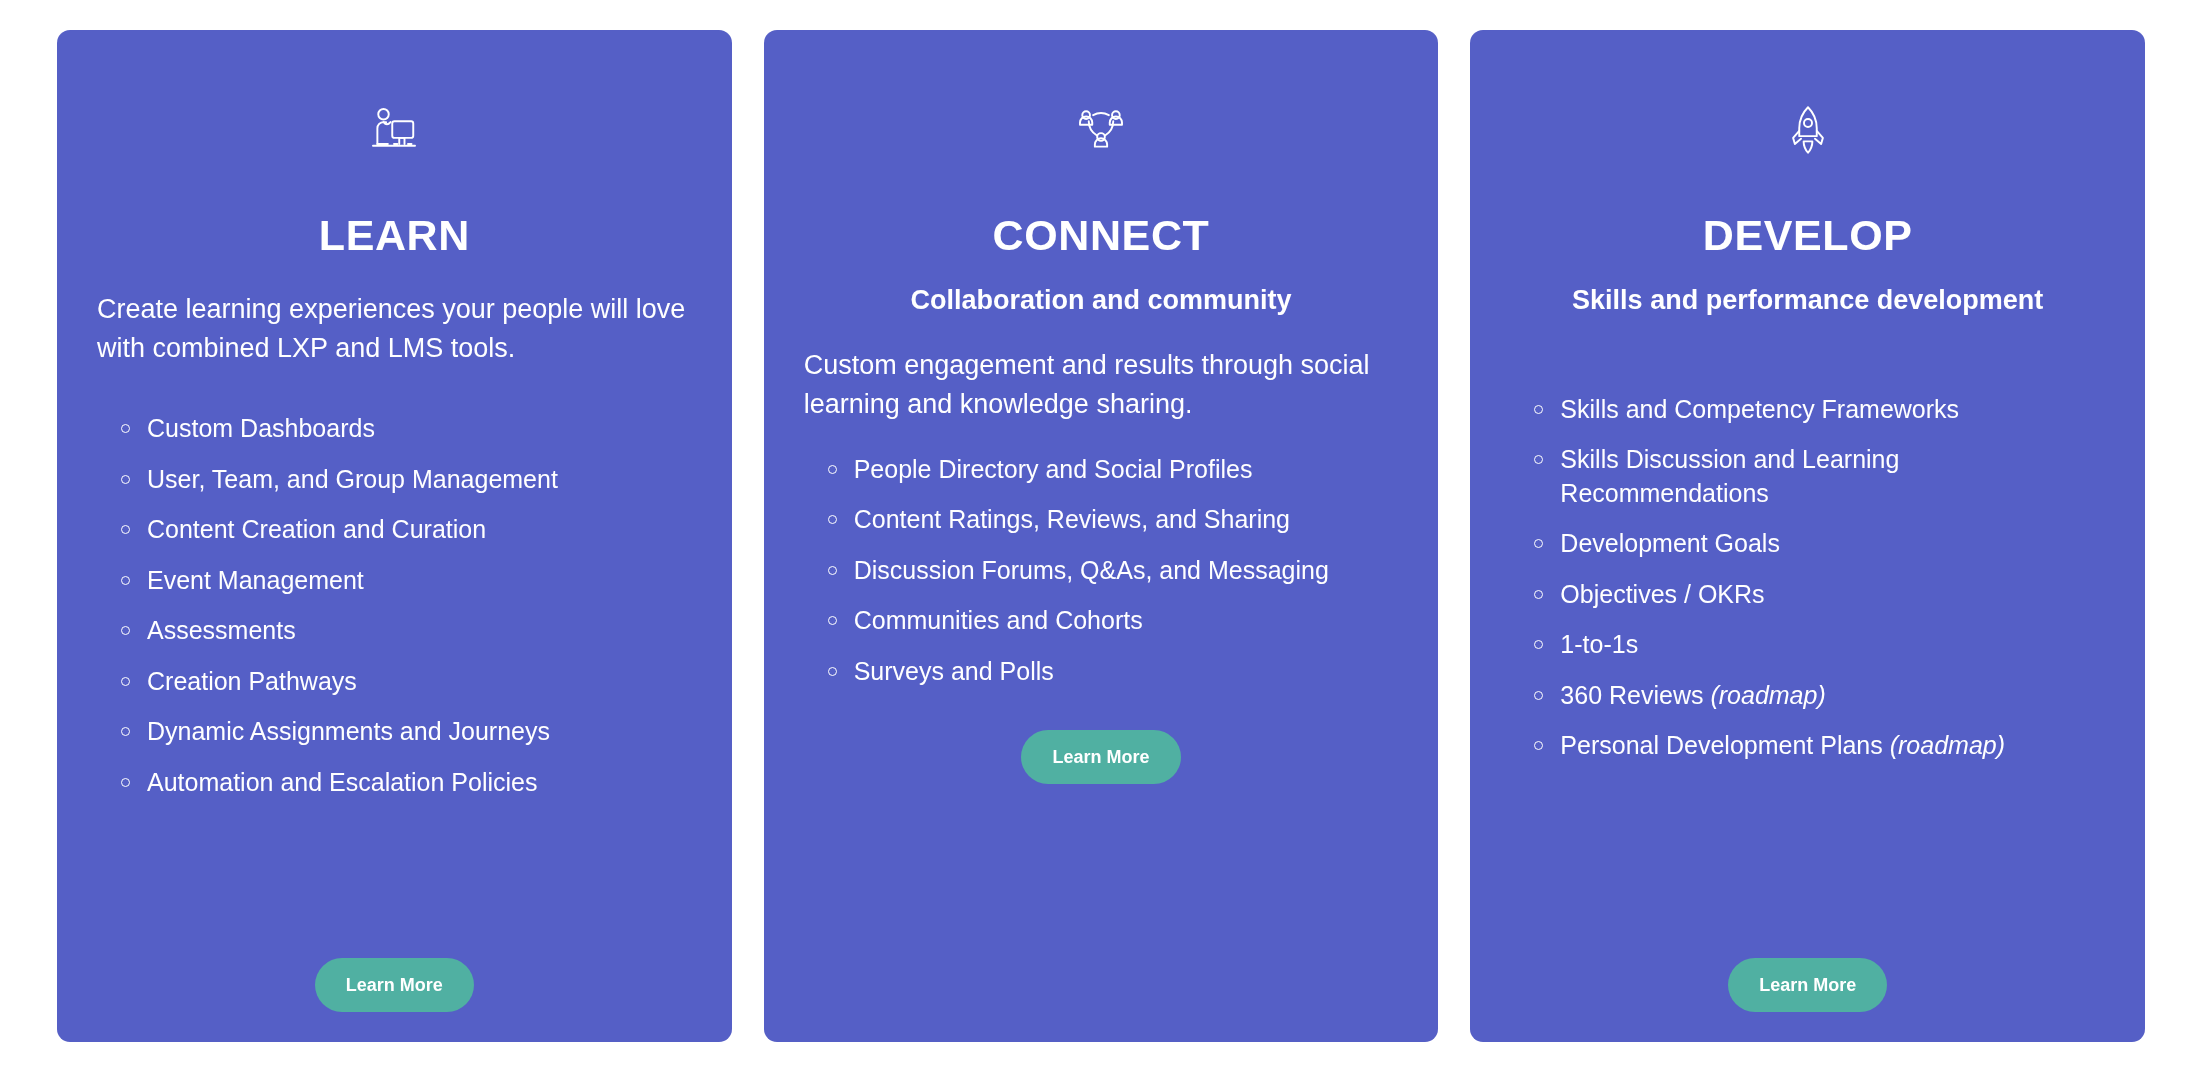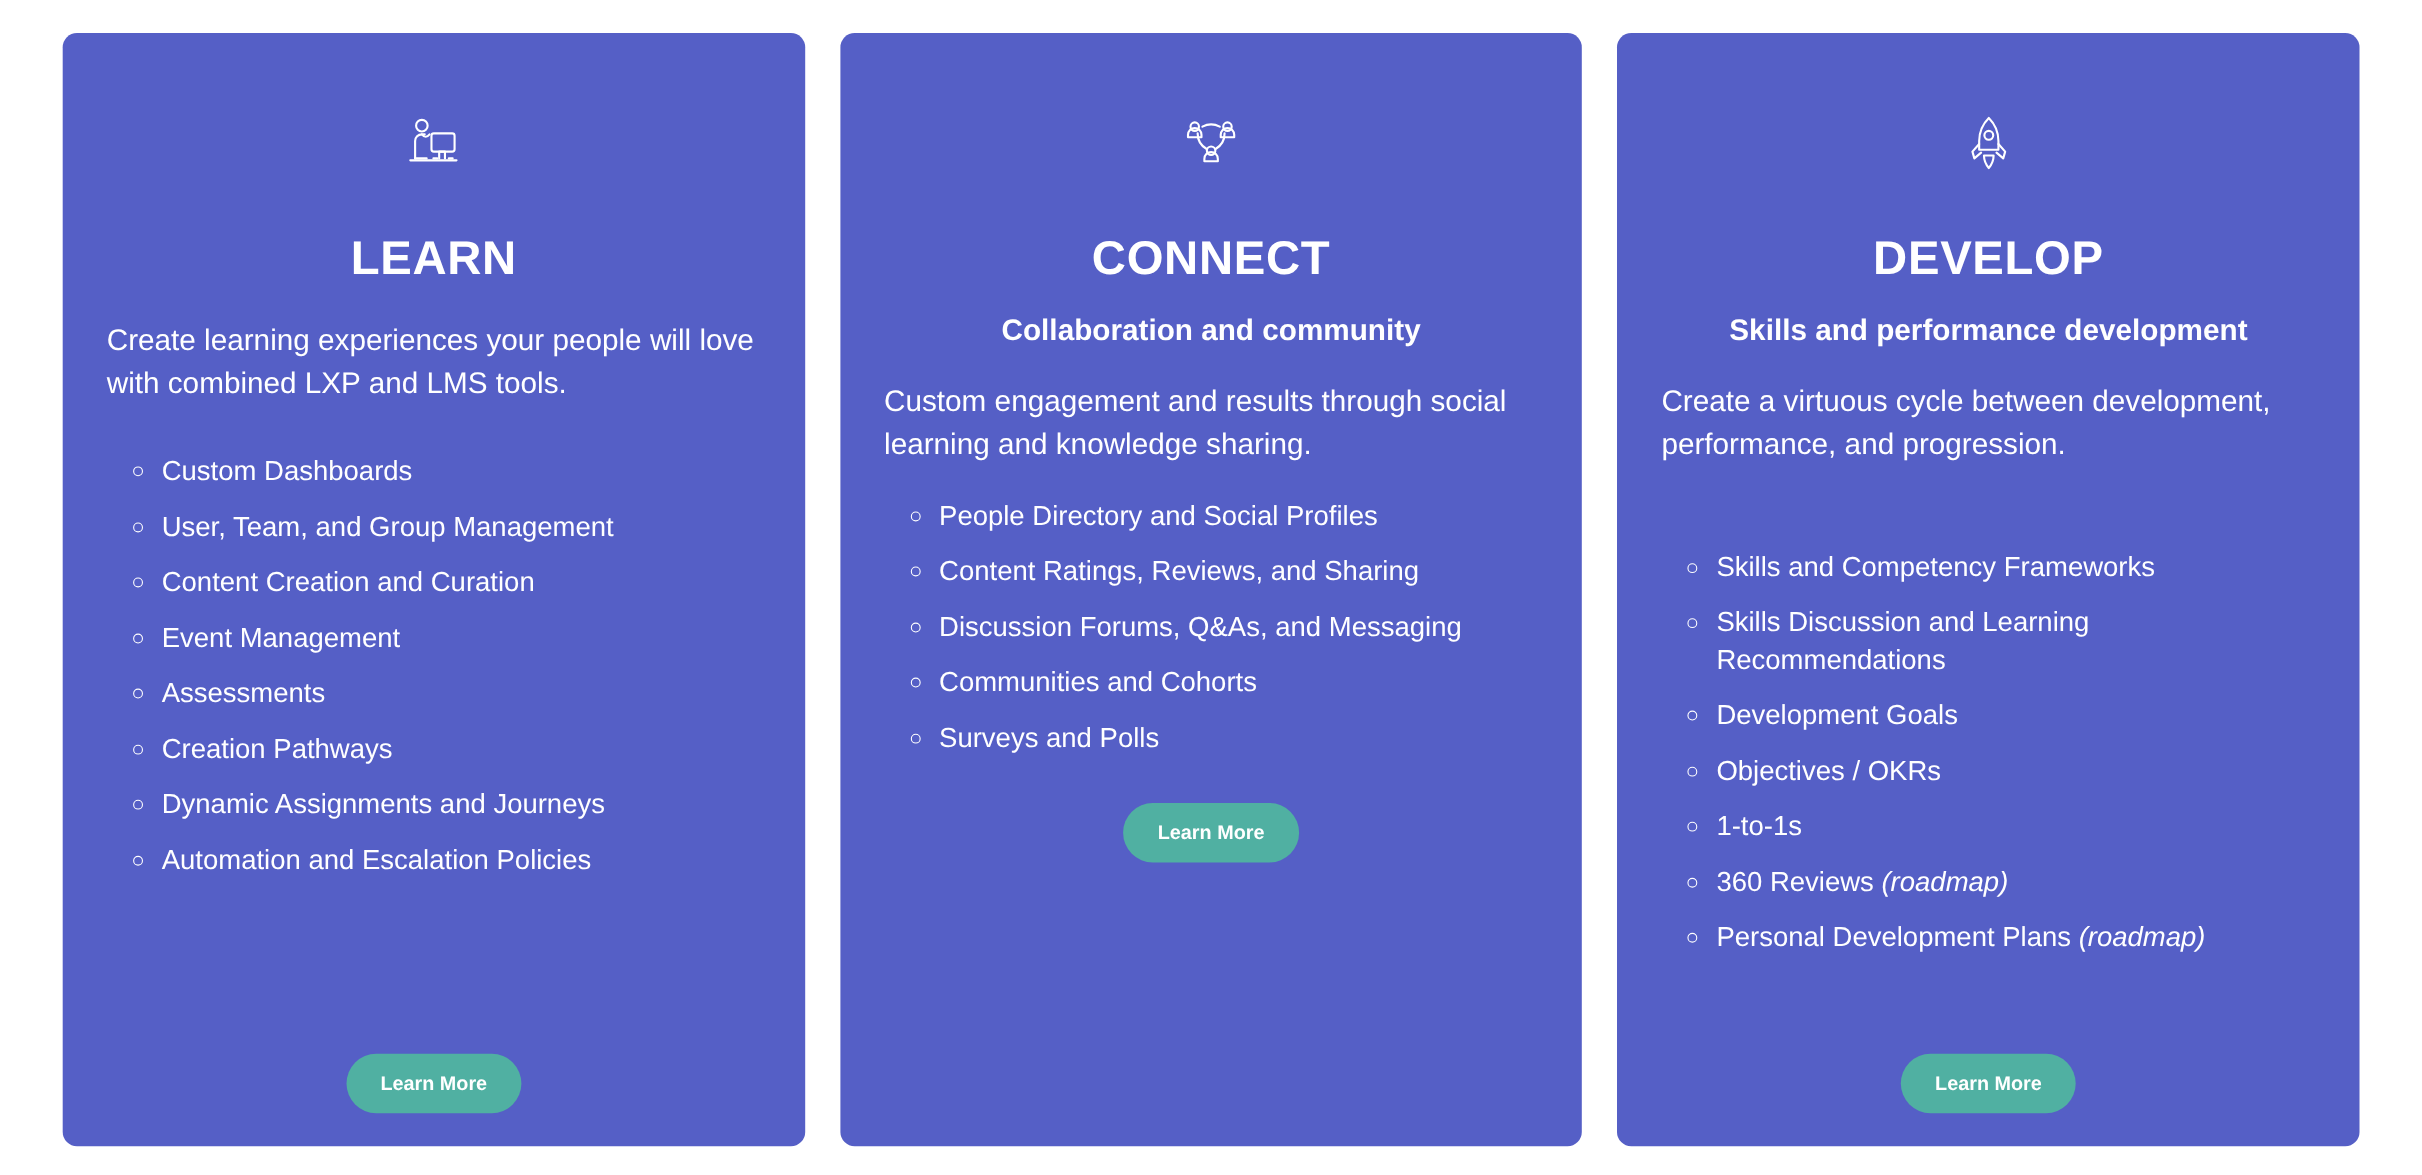--- a/index.html
+++ b/index.html
@@ -211,21 +211,20 @@
         <path d="M32 6 c7 7 10 15 10 24 v9 H22 v-9 c0-9 3-17 10-24 z"></path>
         <circle cx="32" cy="24" r="4.6"></circle>
         <path d="M22 33 l-7 8 2 7 7-6"></path>
         <path d="M42 33 l7 8 -2 7 -7-6"></path>
         <path d="M27 45 c0 6 2.5 10 5 13 2.5-3 5-7 5-13 z"></path>
       </svg>
     </span>
 
     <h2 class="card-title">DEVELOP</h2>
     <h3 class="card-subtitle">Skills and performance development</h3>
-    <p class="card-desc">Create a virtuous cycle between development, performance, and progression.</p>
 
     <ul class="card-list">
       <li><span>Skills and Competency Frameworks</span><span class="roadmap"></span></li>
       <li><span>Skills Discussion and Learning Recommendations</span><span class="roadmap"></span></li>
       <li><span>Development Goals</span><span class="roadmap"></span></li>
       <li><span>Objectives / OKRs</span><span class="roadmap"></span></li>
       <li><span>1-to-1s</span><span class="roadmap"></span></li>
       <li><span>360 Reviews </span><span class="roadmap">(roadmap)</span></li>
       <li><span>Personal Development Plans </span><span class="roadmap">(roadmap)</span></li>
     </ul>

